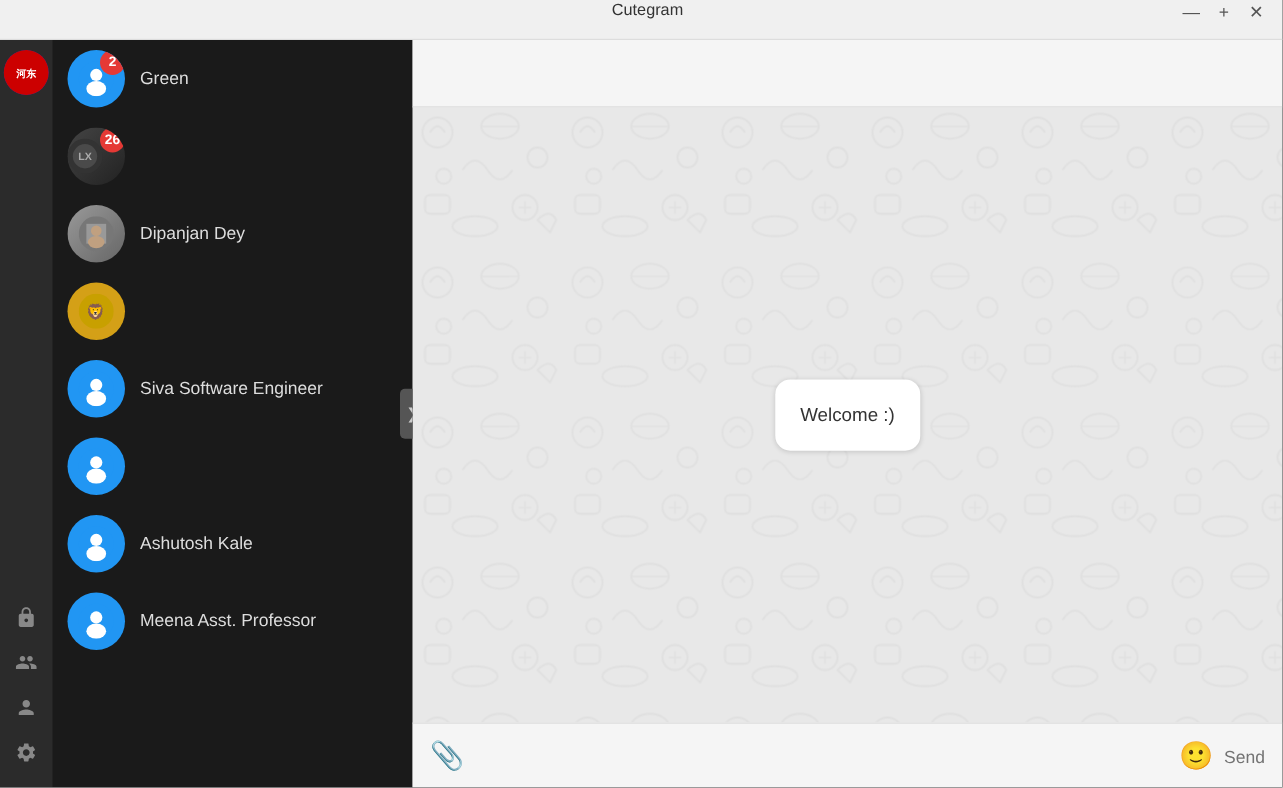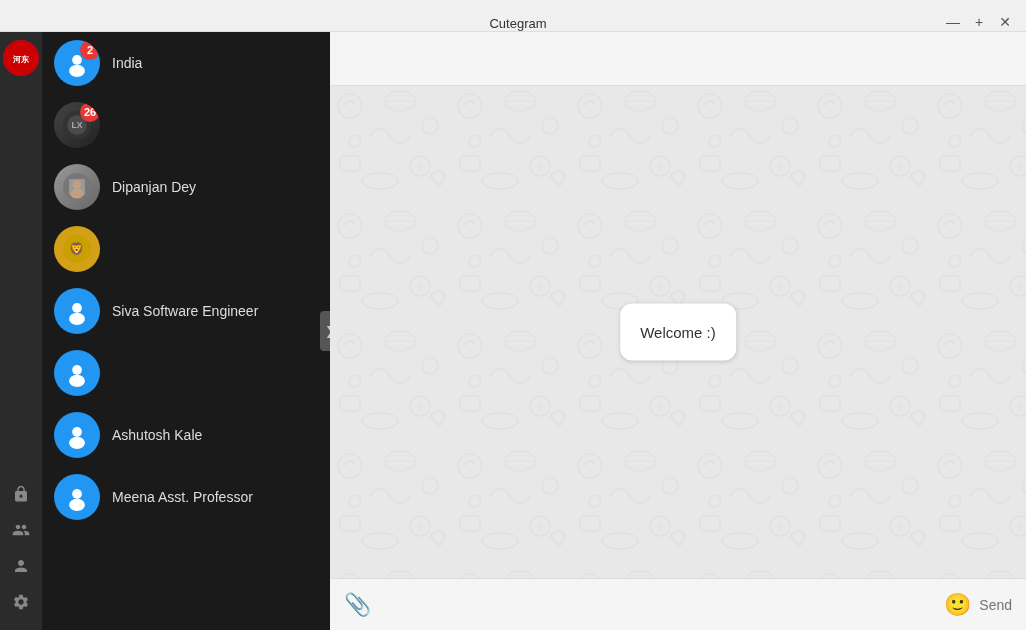--- a/index.html
+++ b/index.html
@@ -11,21 +11,21 @@
       overflow: hidden;
       display: flex;
       flex-direction: column;
     }
 
     
     .title-bar {
       height: 32px;
       background: #f0f0f0;
       display: flex;
-      align-items: flex-end;
+      align-items: flex-start;
       justify-content: space-between;
       padding: 0 12px;
       border-bottom: 1px solid #ddd;
       flex-shrink: 0;
     }
     .title-bar-title {
       flex: 1;
       text-align: center;
       font-size: 13px;
       color: #333;
@@ -246,21 +246,20 @@
 
     
     .linux-avatar {
       background: #333;
     }
     .linux-avatar-inner {
       width: 100%;
       height: 100%;
       display: flex;
       align-items: center;
-      justify-content: center;
       background: linear-gradient(135deg, #444 0%, #222 100%);
     }
 
     
     .vip-avatar {
       background: #d4a017;
       display: flex;
       align-items: center;
       justify-content: center;
     }
@@ -321,21 +320,21 @@
       <div class="chat-item">
         <div class="avatar avatar-blue">
           <svg viewBox="0 0 46 46" width="46" height="46">
               <circle cx="23" cy="23" r="23" fill="#2196F3"></circle>
               <circle cx="23" cy="18" r="8" fill="white"></circle>
               <ellipse cx="23" cy="36" rx="13" ry="10" fill="white"></ellipse>
             </svg>
           <div class="badge">2</div>
         </div>
         <div class="chat-info">
-          <span class="chat-name">India</span>
+          <span class="chat-name">Green</span>
         </div>
       </div>
 
       <div class="chat-item">
         <div class="avatar linux-avatar">
           <div class="linux-avatar-inner">
             <svg viewBox="0 0 46 46" width="46" height="46">
               <circle cx="23" cy="23" r="23" fill="#333"></circle>
               <circle cx="23" cy="23" r="16" fill="#4a4a4a"></circle>
               <text x="23" y="28" text-anchor="middle" fill="#aaa" font-size="14" font-weight="bold">LX</text>

